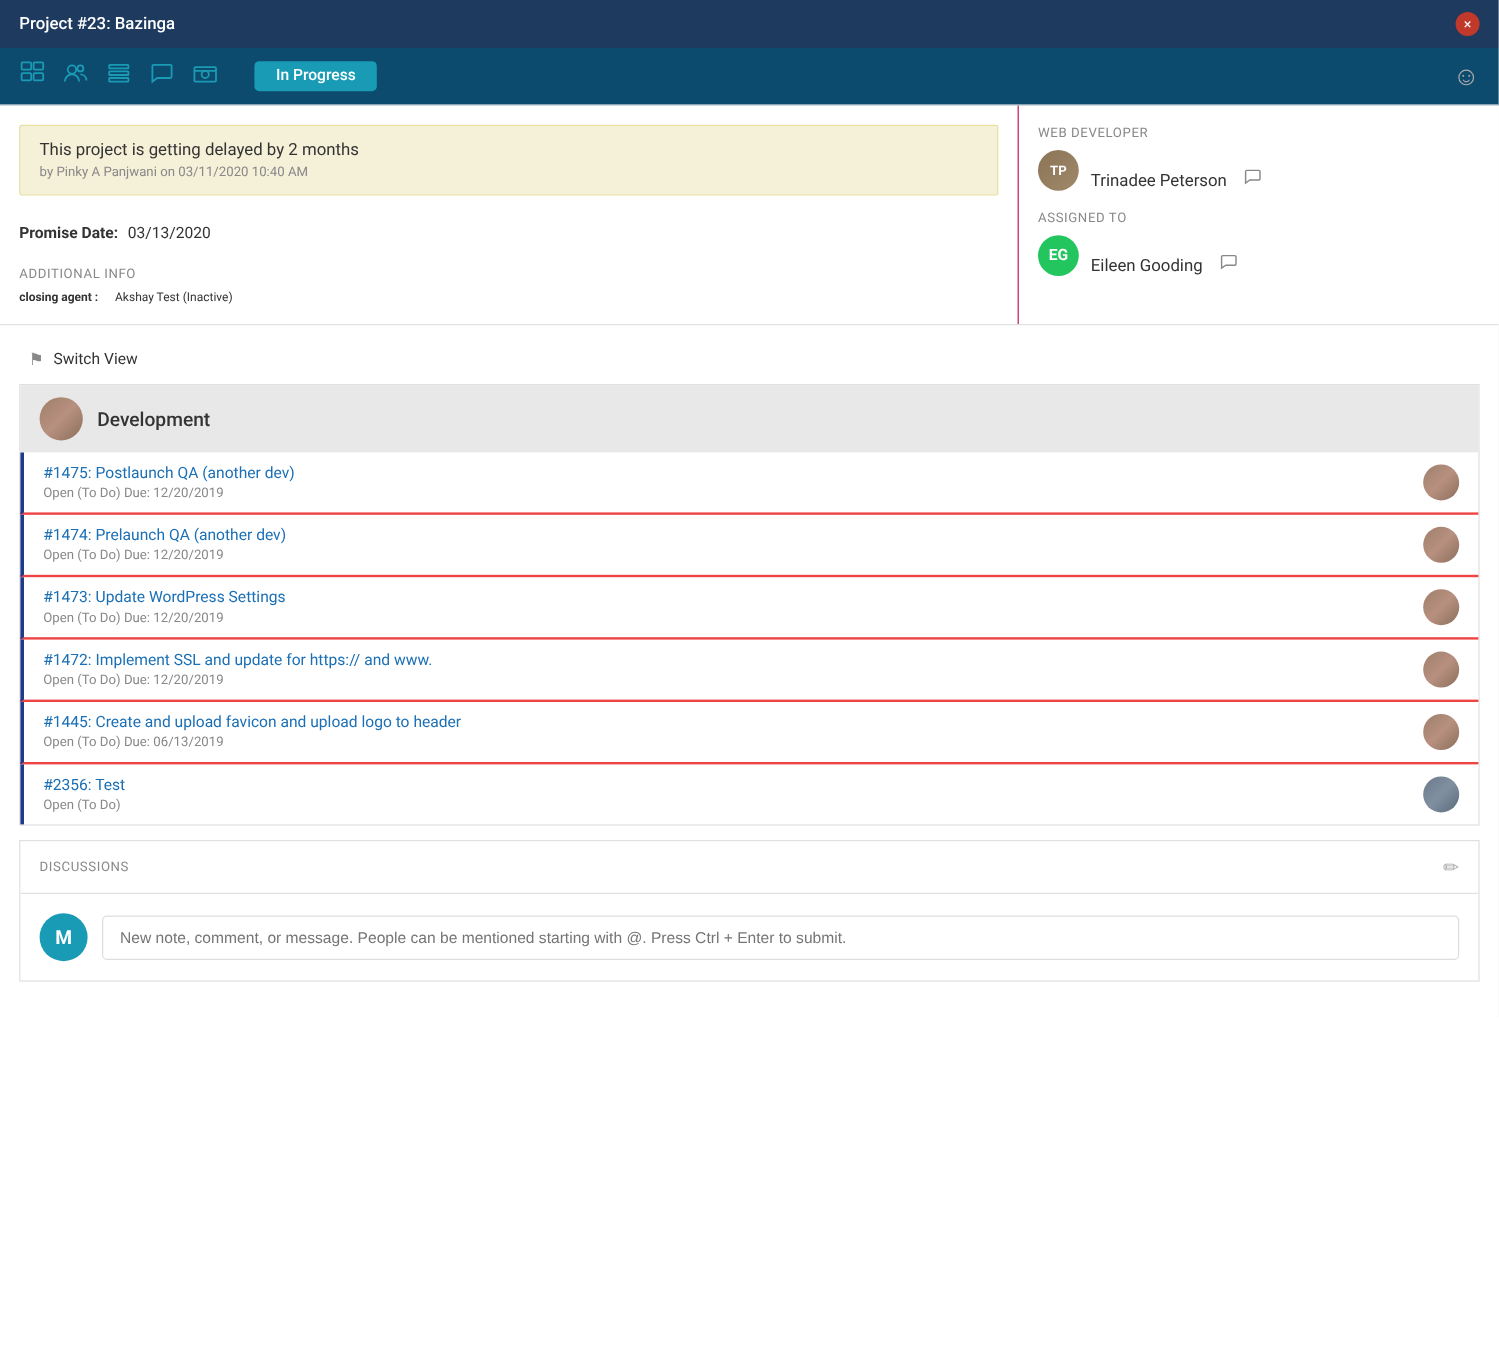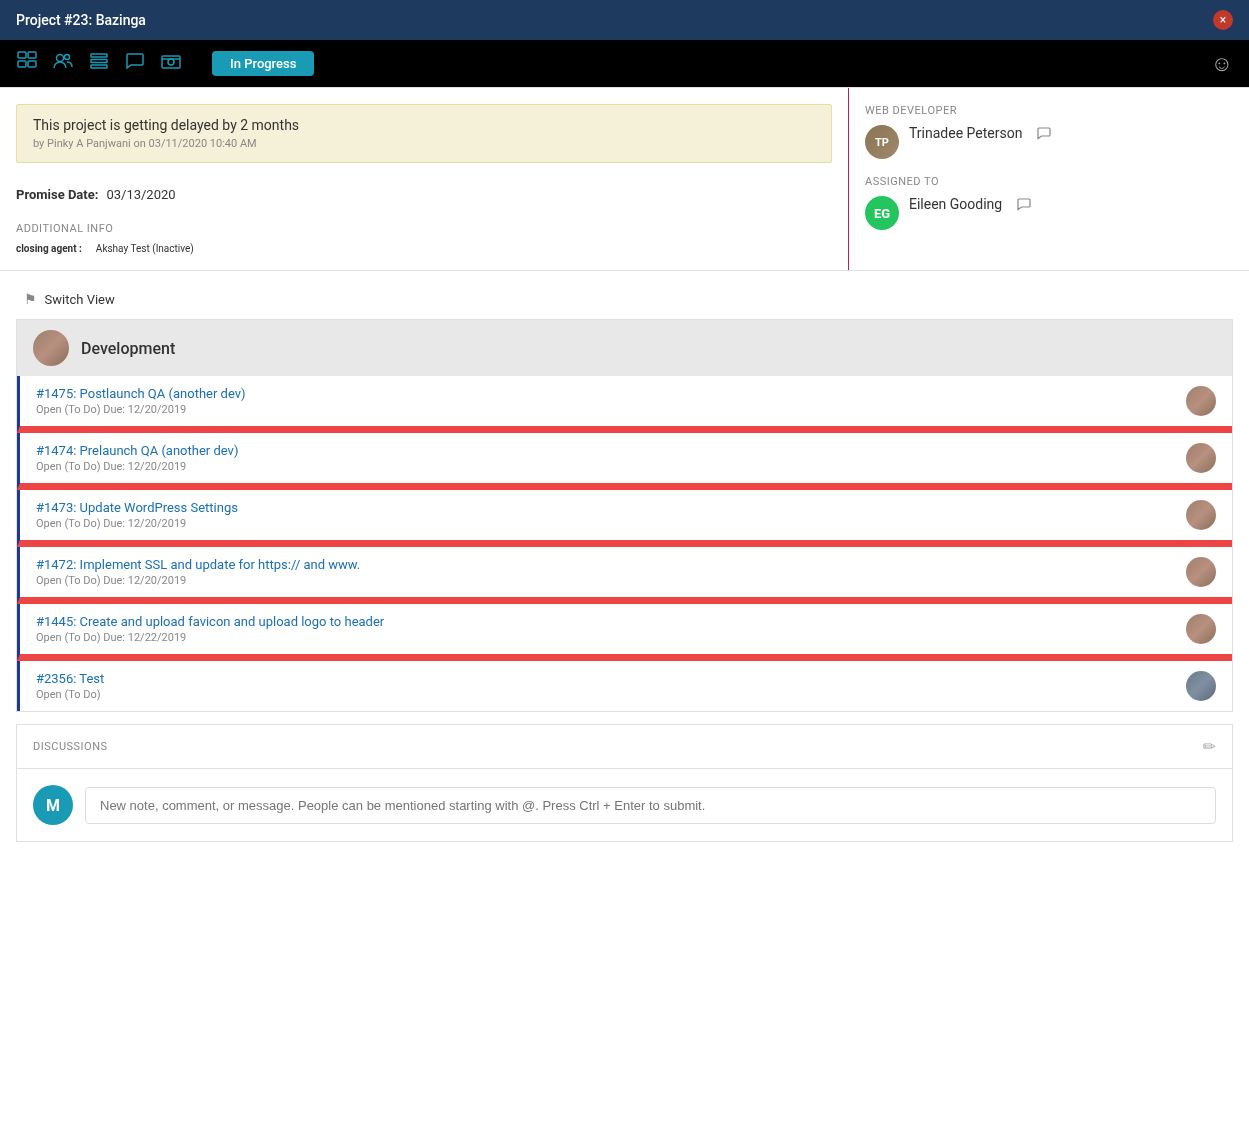--- a/index.html
+++ b/index.html
@@ -38,21 +38,21 @@
       border-radius: 50%;
       display: flex;
       align-items: center;
       justify-content: center;
       cursor: pointer;
       font-size: 12px;
       color: #fff;
     }
     
     .toolbar {
-      background: #000000;
+      background: #0c4a6e;
       border-bottom: 1px solid #e0e0e0;
       padding: 10px 16px;
       display: flex;
       align-items: center;
       justify-content: space-between;
       flex-shrink: 0;
     }
     .toolbar-left {
       display: flex;
       align-items: center;
@@ -144,21 +144,21 @@
     }
     .role-title {
       font-size: 11px;
       color: #888;
       letter-spacing: 0.5px;
       text-transform: uppercase;
       margin-bottom: 8px;
     }
     .person-row {
       display: flex;
-      align-items: flex-start;
+      align-items: flex-end;
       gap: 10px;
     }
     .avatar-circle {
       width: 34px;
       height: 34px;
       border-radius: 50%;
       display: flex;
       align-items: center;
       justify-content: center;
       font-weight: 700;
@@ -233,21 +233,21 @@
       font-size: 16px;
       font-weight: 500;
       color: #333;
     }
     
     .task-item {
       display: flex;
       align-items: center;
       justify-content: space-between;
       padding: 10px 16px;
-      border-bottom: 7px solid #ef4444;
+      border-bottom: 2px solid #ef4444;
       border-left: 3px solid #1e3a8a;
     }
     .task-item:last-child {
       border-bottom: none;
     }
     .task-info { flex: 1; }
     .task-link {
       color: #1a6fb5;
       font-size: 13px;
       text-decoration: none;
@@ -510,21 +510,21 @@
             <span>Open (To Do)</span>&nbsp;<span>Due: 12/20/2019</span>
           </div>
         </div>
         <div class="task-photo"></div>
       </div>
 
       <div class="task-item">
         <div class="task-info">
           <div class="task-link">#1445: Create and upload favicon and upload logo to header</div>
           <div class="task-meta">
-            <span>Open (To Do)</span>&nbsp;<span>Due: 12/22/2019</span>
+            <span>Open (To Do)</span>&nbsp;<span>Due: 06/13/2019</span>
           </div>
         </div>
         <div class="task-photo"></div>
       </div>
 
       <div class="task-item">
         <div class="task-info">
           <div class="task-link">#2356: Test</div>
           <div class="task-meta">
             <span>Open (To Do)</span>

